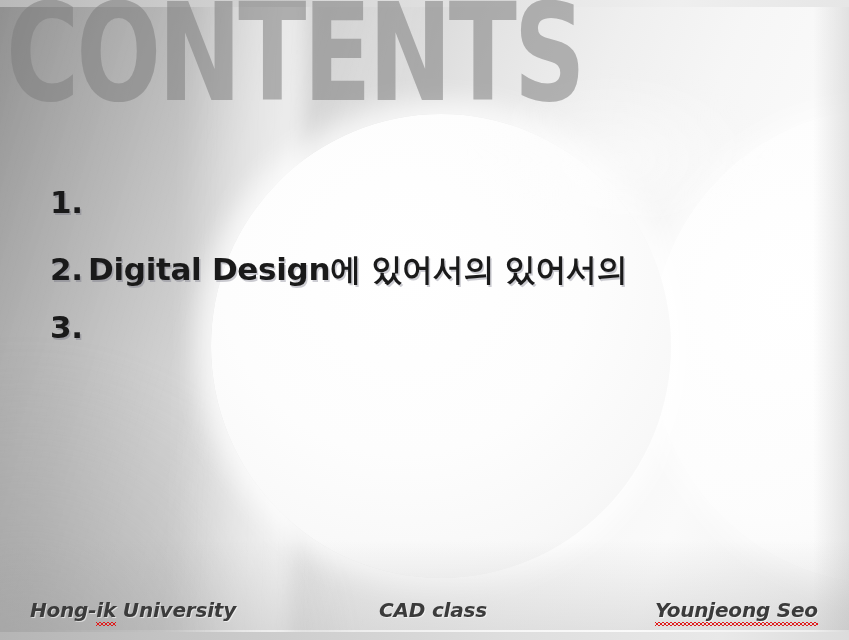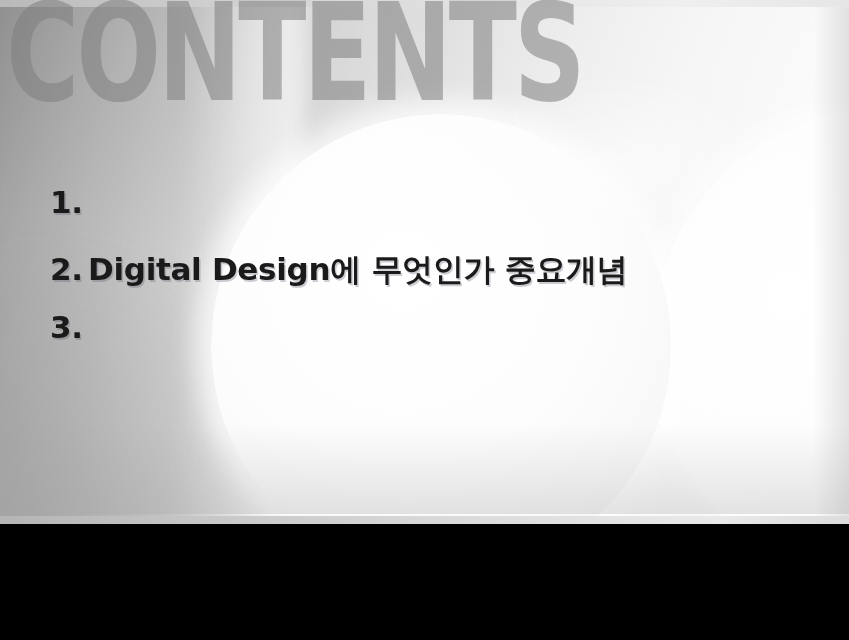--- a/index.html
+++ b/index.html
@@ -3,21 +3,21 @@
 <meta charset="utf-8">
 <style>
   html, body {
     margin: 0;
     padding: 0;
     background: #000;
   }
   #slide {
     position: relative;
     width: 849px;
-    height: 524px;
+    height: 640px;
     overflow: hidden;
     font-family: "Liberation Sans", "DejaVu Sans", sans-serif;
     background: #c9c9c9;
   }
 
   
   .bg-base {
     position: absolute;
     inset: 0;
     background:
@@ -223,23 +223,32 @@
   <div class="contents-title">CONTENTS</div>
 
   <div class="agenda">
 
     <div class="agenda-item">
       <span class="num">1.</span>
     </div>
 
     <div class="agenda-item">
       <span class="num">2.</span>
-      <span class="txt">Digital Design에 무엇인가 중요개념</span>
+      <span class="txt">Digital Design에 있어서의 있어서의</span>
     </div>
 
     <div class="agenda-item">
       <span class="num">3.</span>
     </div>
 
   </div>
 
+  <div class="footer">
+
+    <div class="footer-item footer-left"><span>Hong-</span><span class="sq">ik</span><span> University</span></div>
+
+    <div class="footer-item footer-center">CAD class</div>
+
+    <div class="footer-item footer-right"><span class="sq">Younjeong Seo</span></div>
+
+  </div>
 
 </div>
 
 </body></html>

